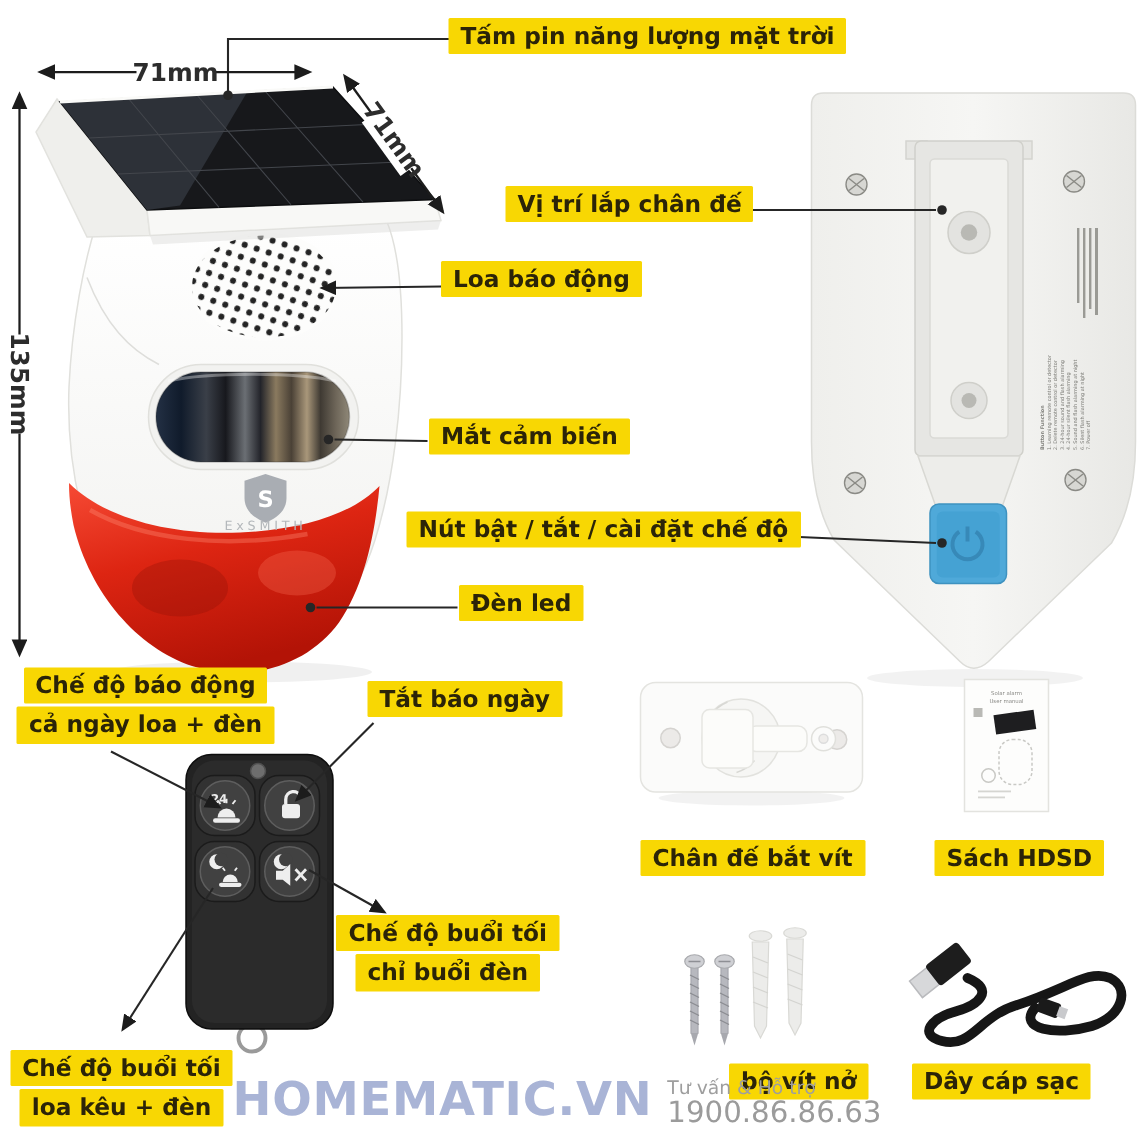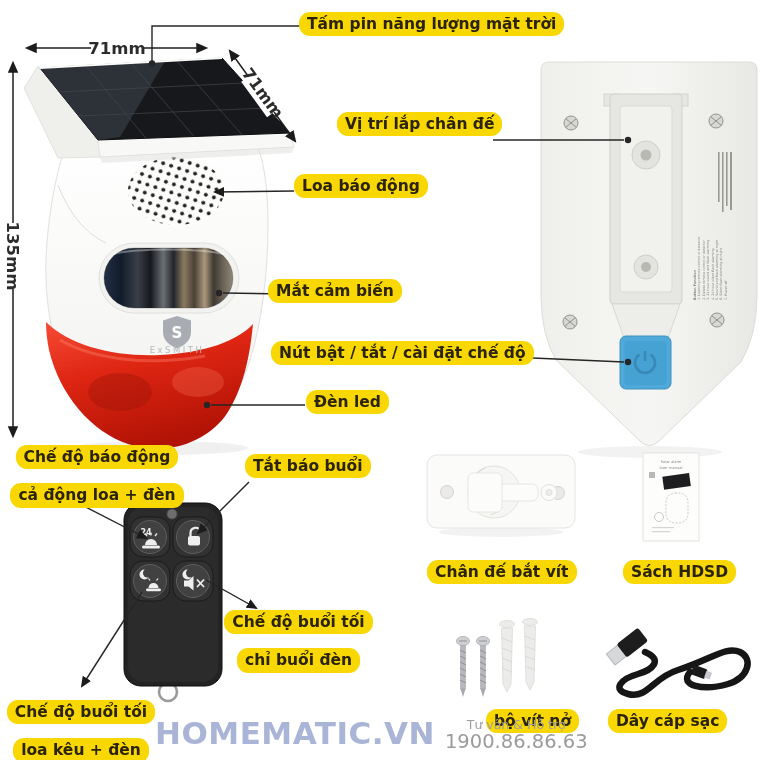--- a/index.html
+++ b/index.html
@@ -1,25 +1,25 @@
 <!DOCTYPE html>
 <html><head>
 <meta charset="utf-8">
 <style>
   html,body{margin:0;padding:0;}
   body{width:760px;height:760px;position:relative;background:#ffffff;
        font-family:"DejaVu Sans",sans-serif;overflow:hidden;}
   #art{position:absolute;left:0;top:0;z-index:1;}
   .callout{position:absolute;z-index:2;}
   .chip{display:inline-block;background:#f8d703;color:#2b2408;font-weight:700;
-        font-size:15.5px;line-height:1.32;padding:2px 8px;border-radius:11px;
+        font-size:15.5px;line-height:1.32;padding:2px 8px;border-radius:1px;
         white-space:nowrap;}
-  .stack{display:flex;flex-direction:column;align-items:center;gap:14px;}
+  .stack{display:flex;flex-direction:column;align-items:center;gap:2px;}
   #watermark{position:absolute;z-index:3;left:155px;top:716px;display:flex;
-             align-items:flex-start;gap:10px;text-align:center;}
+             align-items:flex-start;gap:10px;}
   #wm-brand{font-size:31px;font-weight:700;color:#a9b4d6;letter-spacing:.5px;
             line-height:1.1;}
   #wm-col{display:flex;flex-direction:column;margin-top:2px;}
   #wm-support{font-size:12.5px;color:#9e9e9e;line-height:1.05;}
   #wm-phone{font-size:19.5px;color:#9b9b9b;line-height:1.1;}
 </style>
 </head>
 <body>
 
 <svg id="art" width="760" height="760" viewBox="0 0 760 760">
@@ -368,37 +368,37 @@
   </g>
   <g font-size="16.5" font-weight="600" fill="#2c2c2c" stroke="none">
     <text x="117" y="54" text-anchor="middle">71mm</text>
     <text x="263" y="99" text-anchor="middle" transform="rotate(54 263 93)">71mm</text>
     <text x="13" y="262" text-anchor="middle" transform="rotate(90 13 256)">135mm</text>
   </g>
 </svg>
 
 <div class="callout" style="left:299px;top:12px;">
   <span class="chip">Tấm pin năng lượng mặt trời</span></div>
-<div class="callout" style="left:337px;top:112px;">
+<div class="callout" style="left:337px;top:124px;">
   <span class="chip">Vị trí lắp chân đế</span></div>
 <div class="callout" style="left:294px;top:174px;">
   <span class="chip">Loa báo động</span></div>
-<div class="callout" style="left:268px;top:279px;text-align:center;">
+<div class="callout" style="left:286px;top:279px;text-align:center;">
   <span class="chip">Mắt cảm biến</span></div>
 <div class="callout" style="left:271px;top:341px;">
   <span class="chip">Nút bật / tắt / cài đặt chế độ</span></div>
 <div class="callout" style="left:306px;top:390px;text-decoration:underline;">
   <span class="chip">Đèn led</span></div>
 
 <div class="callout stack" style="left:8px;top:445px;width:178px;">
   <span class="chip">Chế độ báo động</span>
-  <span class="chip">cả động loa + đèn</span>
+  <span class="chip">cả ngày loa + đèn</span>
   </div>
 <div class="callout" style="left:245px;top:454px;">
-  <span class="chip">Tắt báo buổi</span></div>
+  <span class="chip">Tắt báo ngày</span></div>
 <div class="callout stack" style="left:226px;top:610px;width:145px;">
   <span class="chip">Chế độ buổi tối</span>
   <span class="chip">chỉ buổi đèn</span>
   </div>
 <div class="callout stack" style="left:6px;top:700px;width:150px;">
   <span class="chip">Chế độ buổi tối</span>
   <span class="chip">loa kêu + đèn</span>
   </div>
 
 <div class="callout" style="left:427px;top:560px;">

